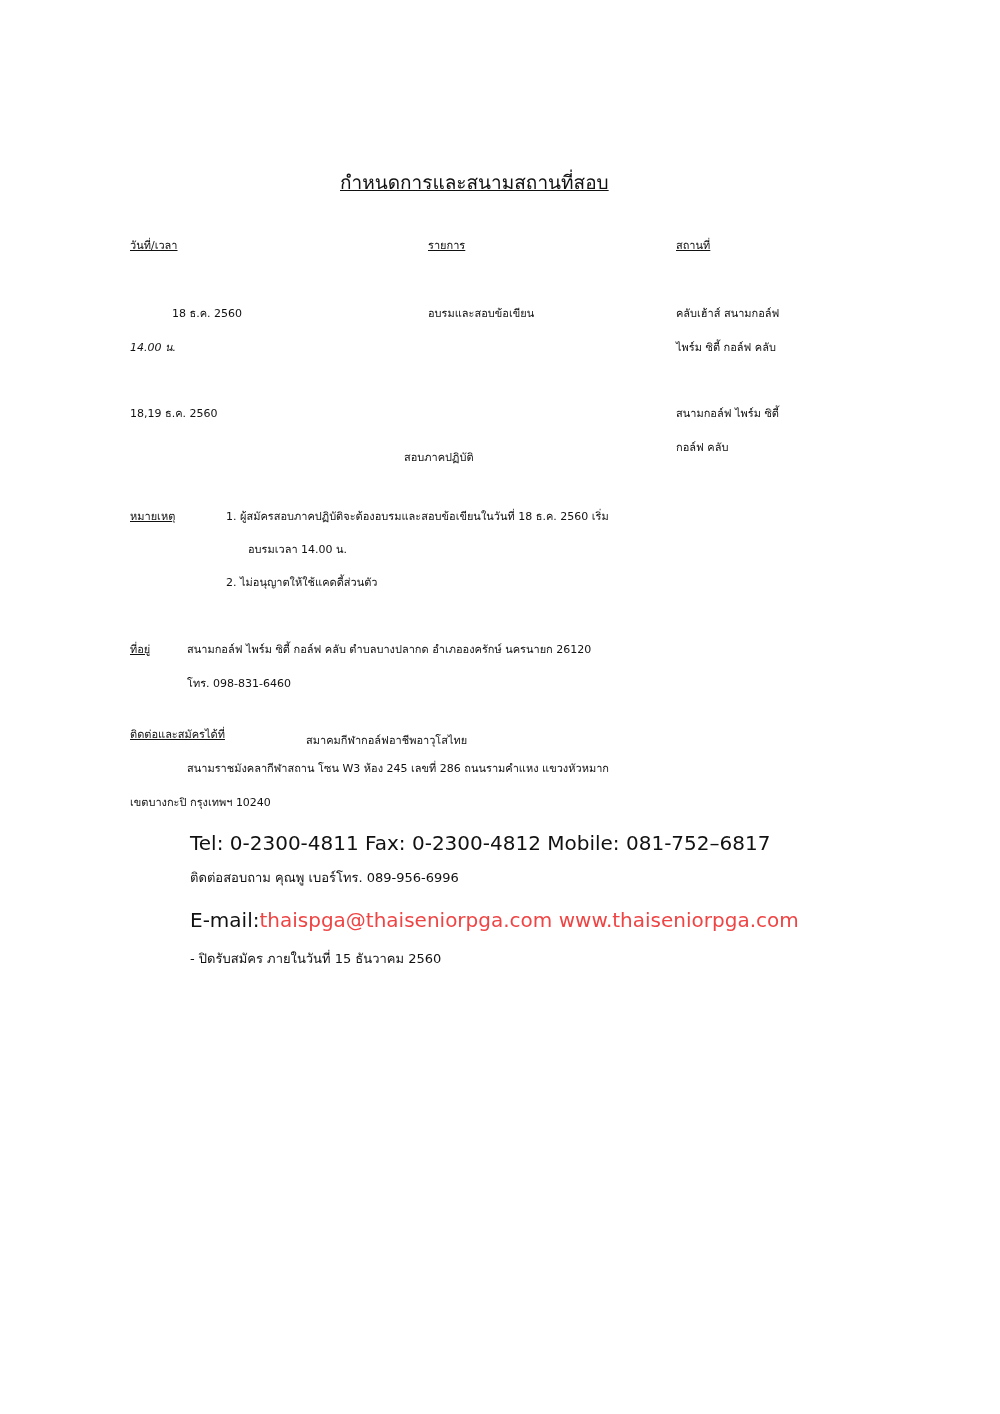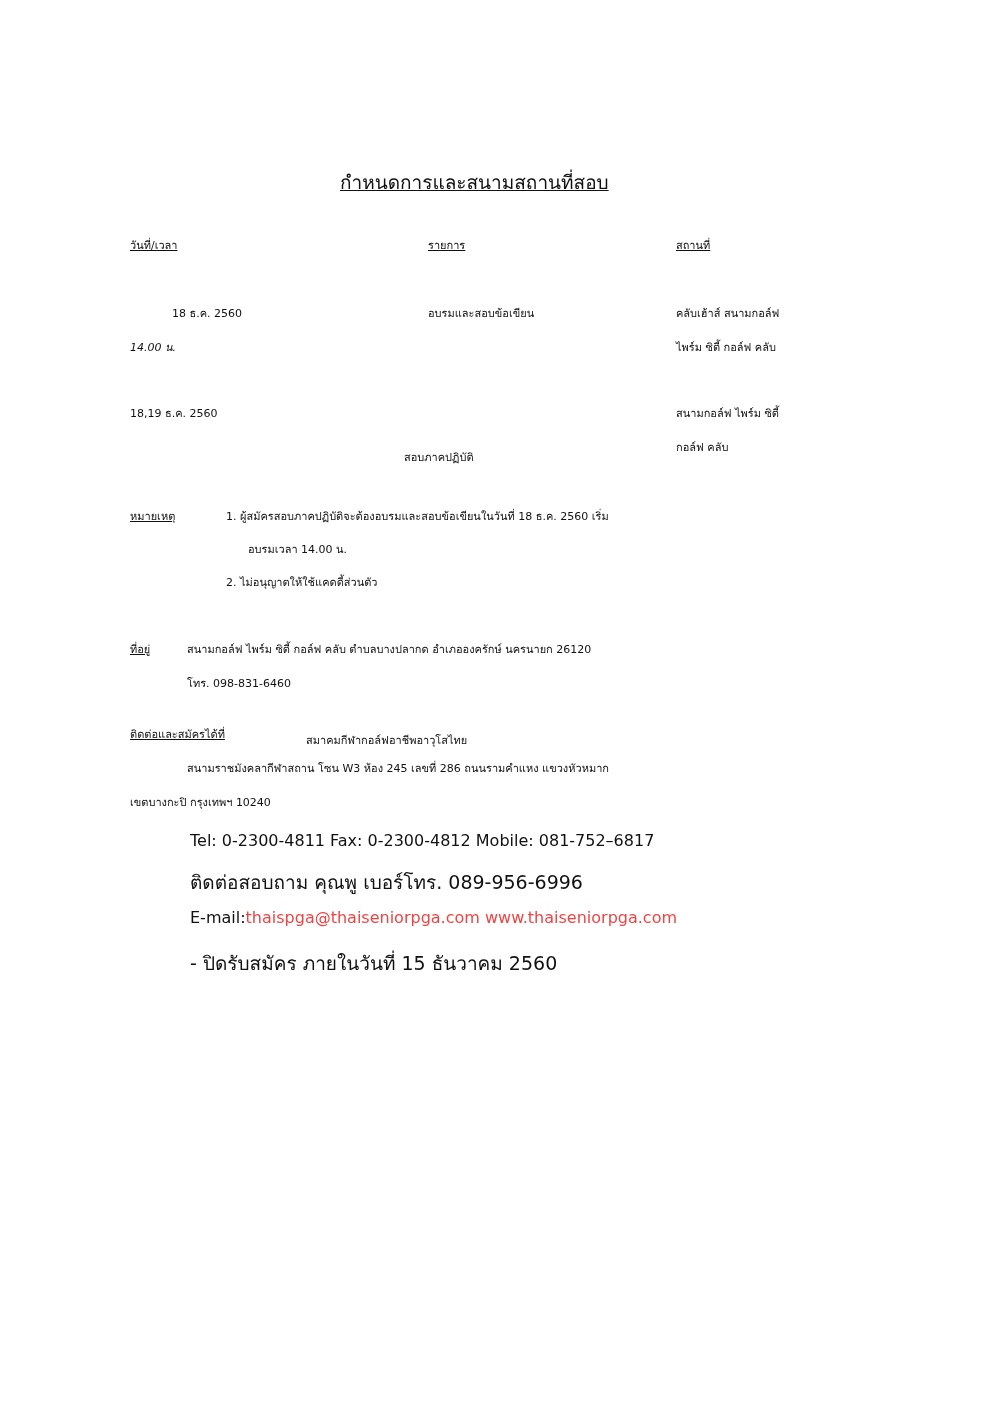--- a/index.html
+++ b/index.html
@@ -1,23 +1,23 @@
 <!DOCTYPE html>
 <html><head>
   <meta charset="utf-8">
   <style>
     html, body { margin: 0; padding: 0; background: #ffffff; }
     body { width: 1000px; height: 1414px; position: relative; overflow: hidden;
            font-family: "DejaVu Sans", "Liberation Sans", sans-serif; color: #111; }
     .abs { position: absolute; white-space: nowrap; }
     .t17 { font-size: 11px; }
-    .t16 { font-size: 16px; }
+    .t16 { font-size: 20px; }
     .title { font-size: 19px; font-weight: normal; text-decoration: underline; }
     .u { text-decoration: underline; }
-    .big { font-size: 19px; }
+    .big { font-size: 13px; }
     a.plain { color: #ef4444; text-decoration: none; }
   </style>
 </head>
 <body>
 
 <div>
 
   <div class="abs title" style="left:340px; top:167px;">กำหนดการและสนามสถานที่สอบ</div>
 
   <div class="abs t17 u" style="left:130px; top:236px;">วันที่/เวลา</div>

